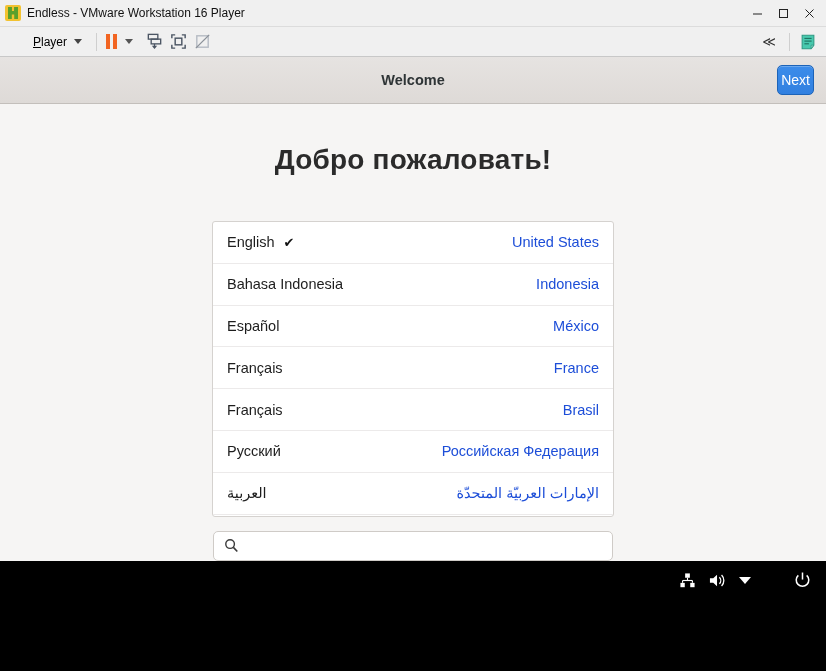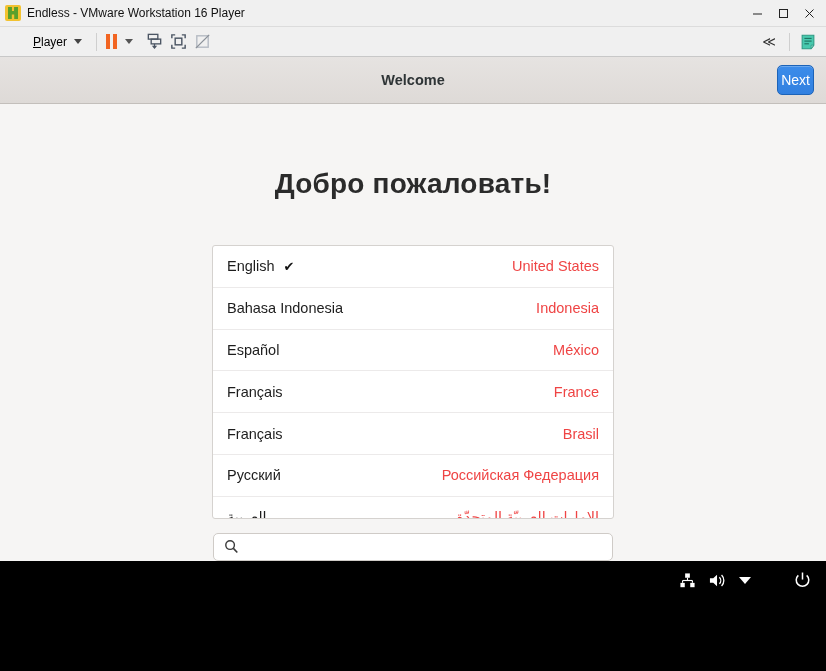--- a/index.html
+++ b/index.html
@@ -156,21 +156,21 @@
 
   
   .page {
     flex: 1 1 auto;
     display: flex; flex-direction: column;
     align-items: center;
     background: #f6f5f4;
     overflow: hidden;
   }
   .welcome-heading {
-    margin-top: 64px;
+    margin-top: 40px;
     font-size: 28px; font-weight: bold;
     color: #2b2b2b;
     letter-spacing: 0.2px;
   }
 
   .lang-panel {
     width: 400px;
     margin-top: 45px;
     background: #ffffff;
     border: 1px solid #d5d2cf;
@@ -187,21 +187,21 @@
   .lang-row:last-child { border-bottom: none; }
   .lang-name {
     font-size: 14.5px; color: #1d1d1d;
     display: flex; align-items: center; gap: 9px;
   }
   .check {
     font-size: 13px; color: #111; line-height: 1;
   }
   .lang-country {
     margin-left: auto;
-    font-size: 14.5px; color: #ef4444;
+    font-size: 14.5px; color: #1d4ed8;
   }
   .lang-row.rtl .lang-name,
   .lang-row.rtl .lang-country { direction: rtl; }
   .lang-row.partial {
     height: 21px; border-bottom: none;
   }
 
   .search-box {
     width: 400px;
     margin-top: 14px;

